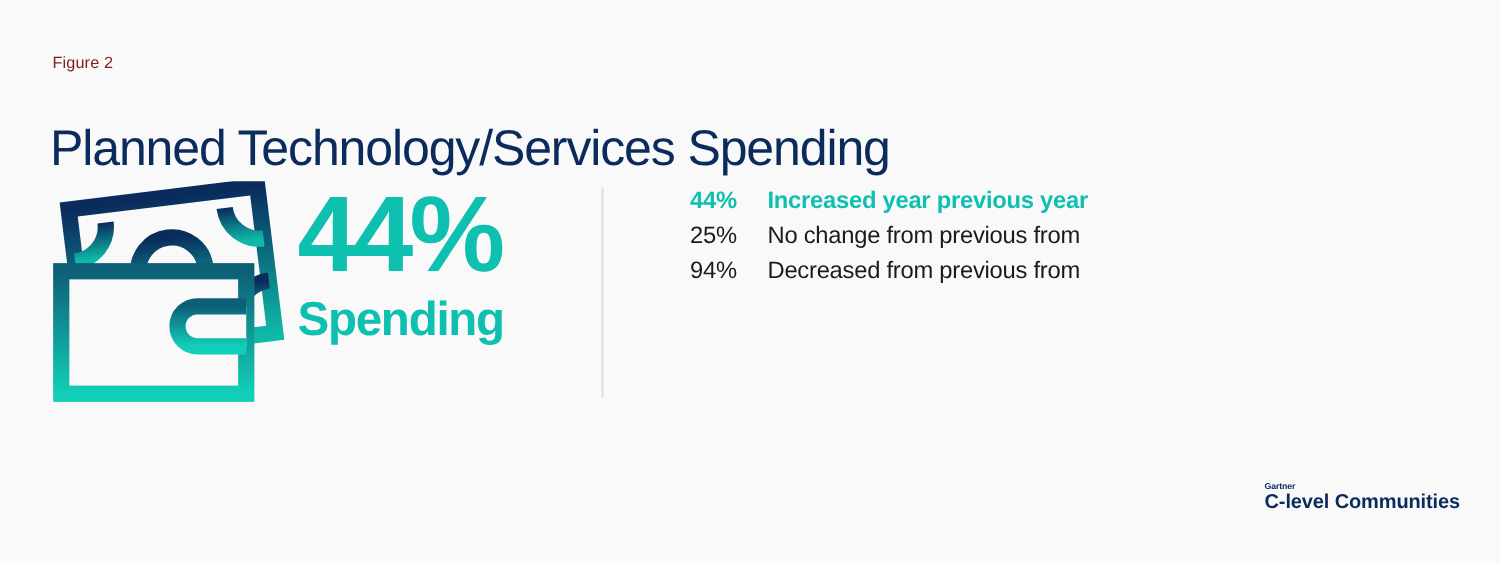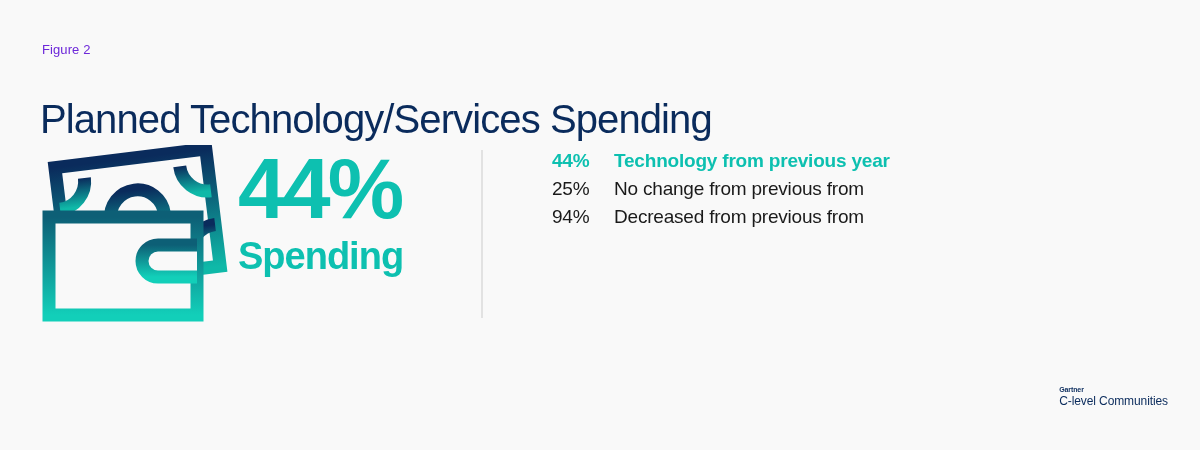--- a/index.html
+++ b/index.html
@@ -17,21 +17,21 @@
     -webkit-font-smoothing: antialiased;
   }
 
   .figure-label {
     position: absolute;
     left: 42px;
     top: 42px;
     font-size: 13px;
     font-weight: 400;
     letter-spacing: 0.1px;
-    color: #6d28d9;
+    color: #7f1d1d;
   }
 
   .page-title {
     position: absolute;
     left: 40px;
     top: 68px;
     font-size: 40px;
     line-height: 48px;
     font-weight: 400;
     letter-spacing: -0.9px;
@@ -139,22 +139,22 @@
   }
 
   .brand-name {
     font-size: 7px;
     font-weight: 700;
     letter-spacing: -0.1px;
     line-height: 9px;
   }
 
   .brand-sub {
-    font-size: 12px;
-    font-weight: 400;
+    font-size: 16px;
+    font-weight: 700;
     letter-spacing: -0.1px;
     line-height: 13px;
     margin-top: 1px;
   }
 </style>
 </head>
 <body>
 
 <div class="figure-label">Figure 2</div>
 
@@ -195,21 +195,21 @@
     <div class="stat-caption">Spending</div>
   </div>
 </div>
 
 <div class="divider"></div>
 
 <div class="legend">
 
   <div class="legend-row is-highlight">
     <span class="legend-pct">44%</span>
-    <span class="legend-text">Technology from previous year</span>
+    <span class="legend-text">Increased year previous year</span>
   </div>
 
   <div class="legend-row">
     <span class="legend-pct">25%</span>
     <span class="legend-text">No change from previous from</span>
   </div>
 
   <div class="legend-row">
     <span class="legend-pct">94%</span>
     <span class="legend-text">Decreased from previous from</span>

